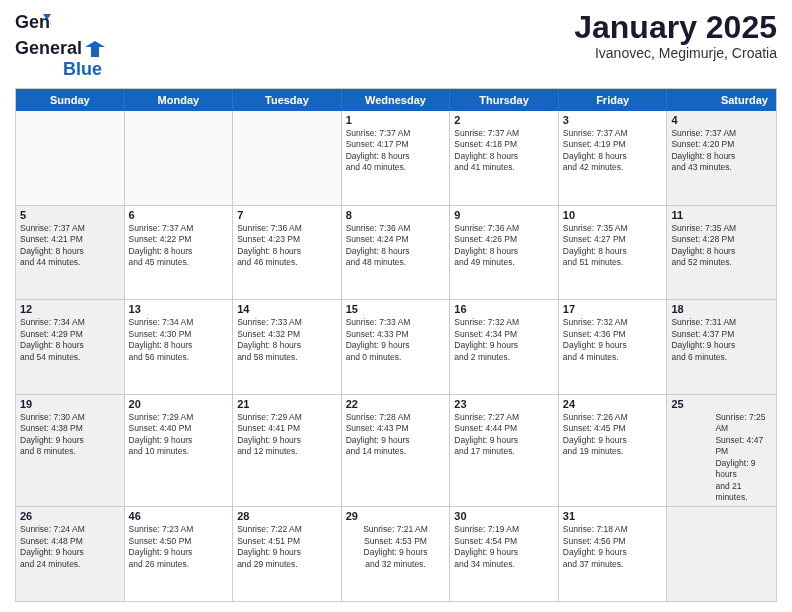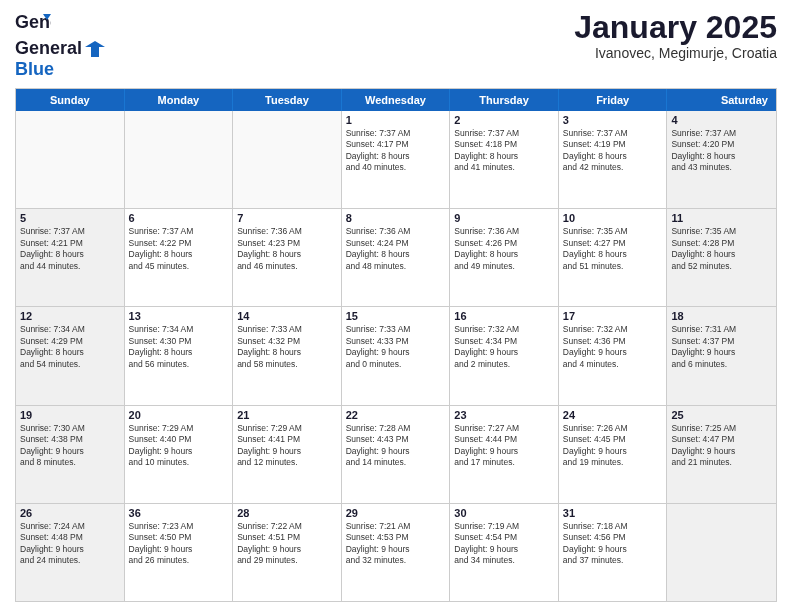--- a/index.html
+++ b/index.html
@@ -118,21 +118,21 @@
           <polygon points="28,4 36,4 32,10" fill="#1565c0"></polygon>
         </svg>
       </div>
       <div class="logo-row">
         <span style="font-size:18px;font-weight:bold;color:#1a1a2e;">General</span>
         <svg width="20" height="20" viewBox="0 0 20 20">
           <polygon points="10,2 20,8 14,8 14,18 6,18 6,8 0,8" fill="#1565c0"></polygon>
         </svg>
       </div>
       <div>
-        <span style="font-size:18px;font-weight:bold;color:#1565c0;">Blue</span>
+        <span style="font-size:18px;font-weight:bold;color:#1565c0;margin-left:48px;">Blue</span>
       </div>
     </div>
     <div class="title-area">
       <div class="month-title">January 2025</div>
       <div class="location">Ivanovec, Megimurje, Croatia</div>
     </div>
   </div>
 
   <div class="calendar">
     <div class="cal-header">
@@ -318,51 +318,51 @@
           </div>
           <div class="cal-cell">
             <div class="day-num">24</div>
             <div class="day-info" style="white-space: pre-line;">Sunrise: 7:26 AM
 Sunset: 4:45 PM
 Daylight: 9 hours
 and 19 minutes.</div>
           </div>
           <div class="cal-cell shaded">
             <div class="day-num">25</div>
-            <div class="day-info" style="white-space: pre-line;">Sunrise: 7:25 AM
+            <div class="day-info" style="white-space: pre-line; margin-left: 44px;">Sunrise: 7:25 AM
 Sunset: 4:47 PM
 Daylight: 9 hours
 and 21 minutes.</div>
           </div>
         </div>
         <div class="cal-row">
           <div class="cal-cell shaded">
             <div class="day-num">26</div>
             <div class="day-info" style="white-space: pre-line;">Sunrise: 7:24 AM
 Sunset: 4:48 PM
 Daylight: 9 hours
 and 24 minutes.</div>
           </div>
           <div class="cal-cell">
-            <div class="day-num">36</div>
+            <div class="day-num">46</div>
             <div class="day-info" style="white-space: pre-line;">Sunrise: 7:23 AM
 Sunset: 4:50 PM
 Daylight: 9 hours
 and 26 minutes.</div>
           </div>
           <div class="cal-cell">
             <div class="day-num">28</div>
             <div class="day-info" style="white-space: pre-line;">Sunrise: 7:22 AM
 Sunset: 4:51 PM
 Daylight: 9 hours
 and 29 minutes.</div>
           </div>
           <div class="cal-cell">
             <div class="day-num">29</div>
-            <div class="day-info" style="white-space: pre-line;">Sunrise: 7:21 AM
+            <div class="day-info" style="white-space: pre-line; text-align: center;">Sunrise: 7:21 AM
 Sunset: 4:53 PM
 Daylight: 9 hours
 and 32 minutes.</div>
           </div>
           <div class="cal-cell">
             <div class="day-num">30</div>
             <div class="day-info" style="white-space: pre-line;">Sunrise: 7:19 AM
 Sunset: 4:54 PM
 Daylight: 9 hours
 and 34 minutes.</div>

